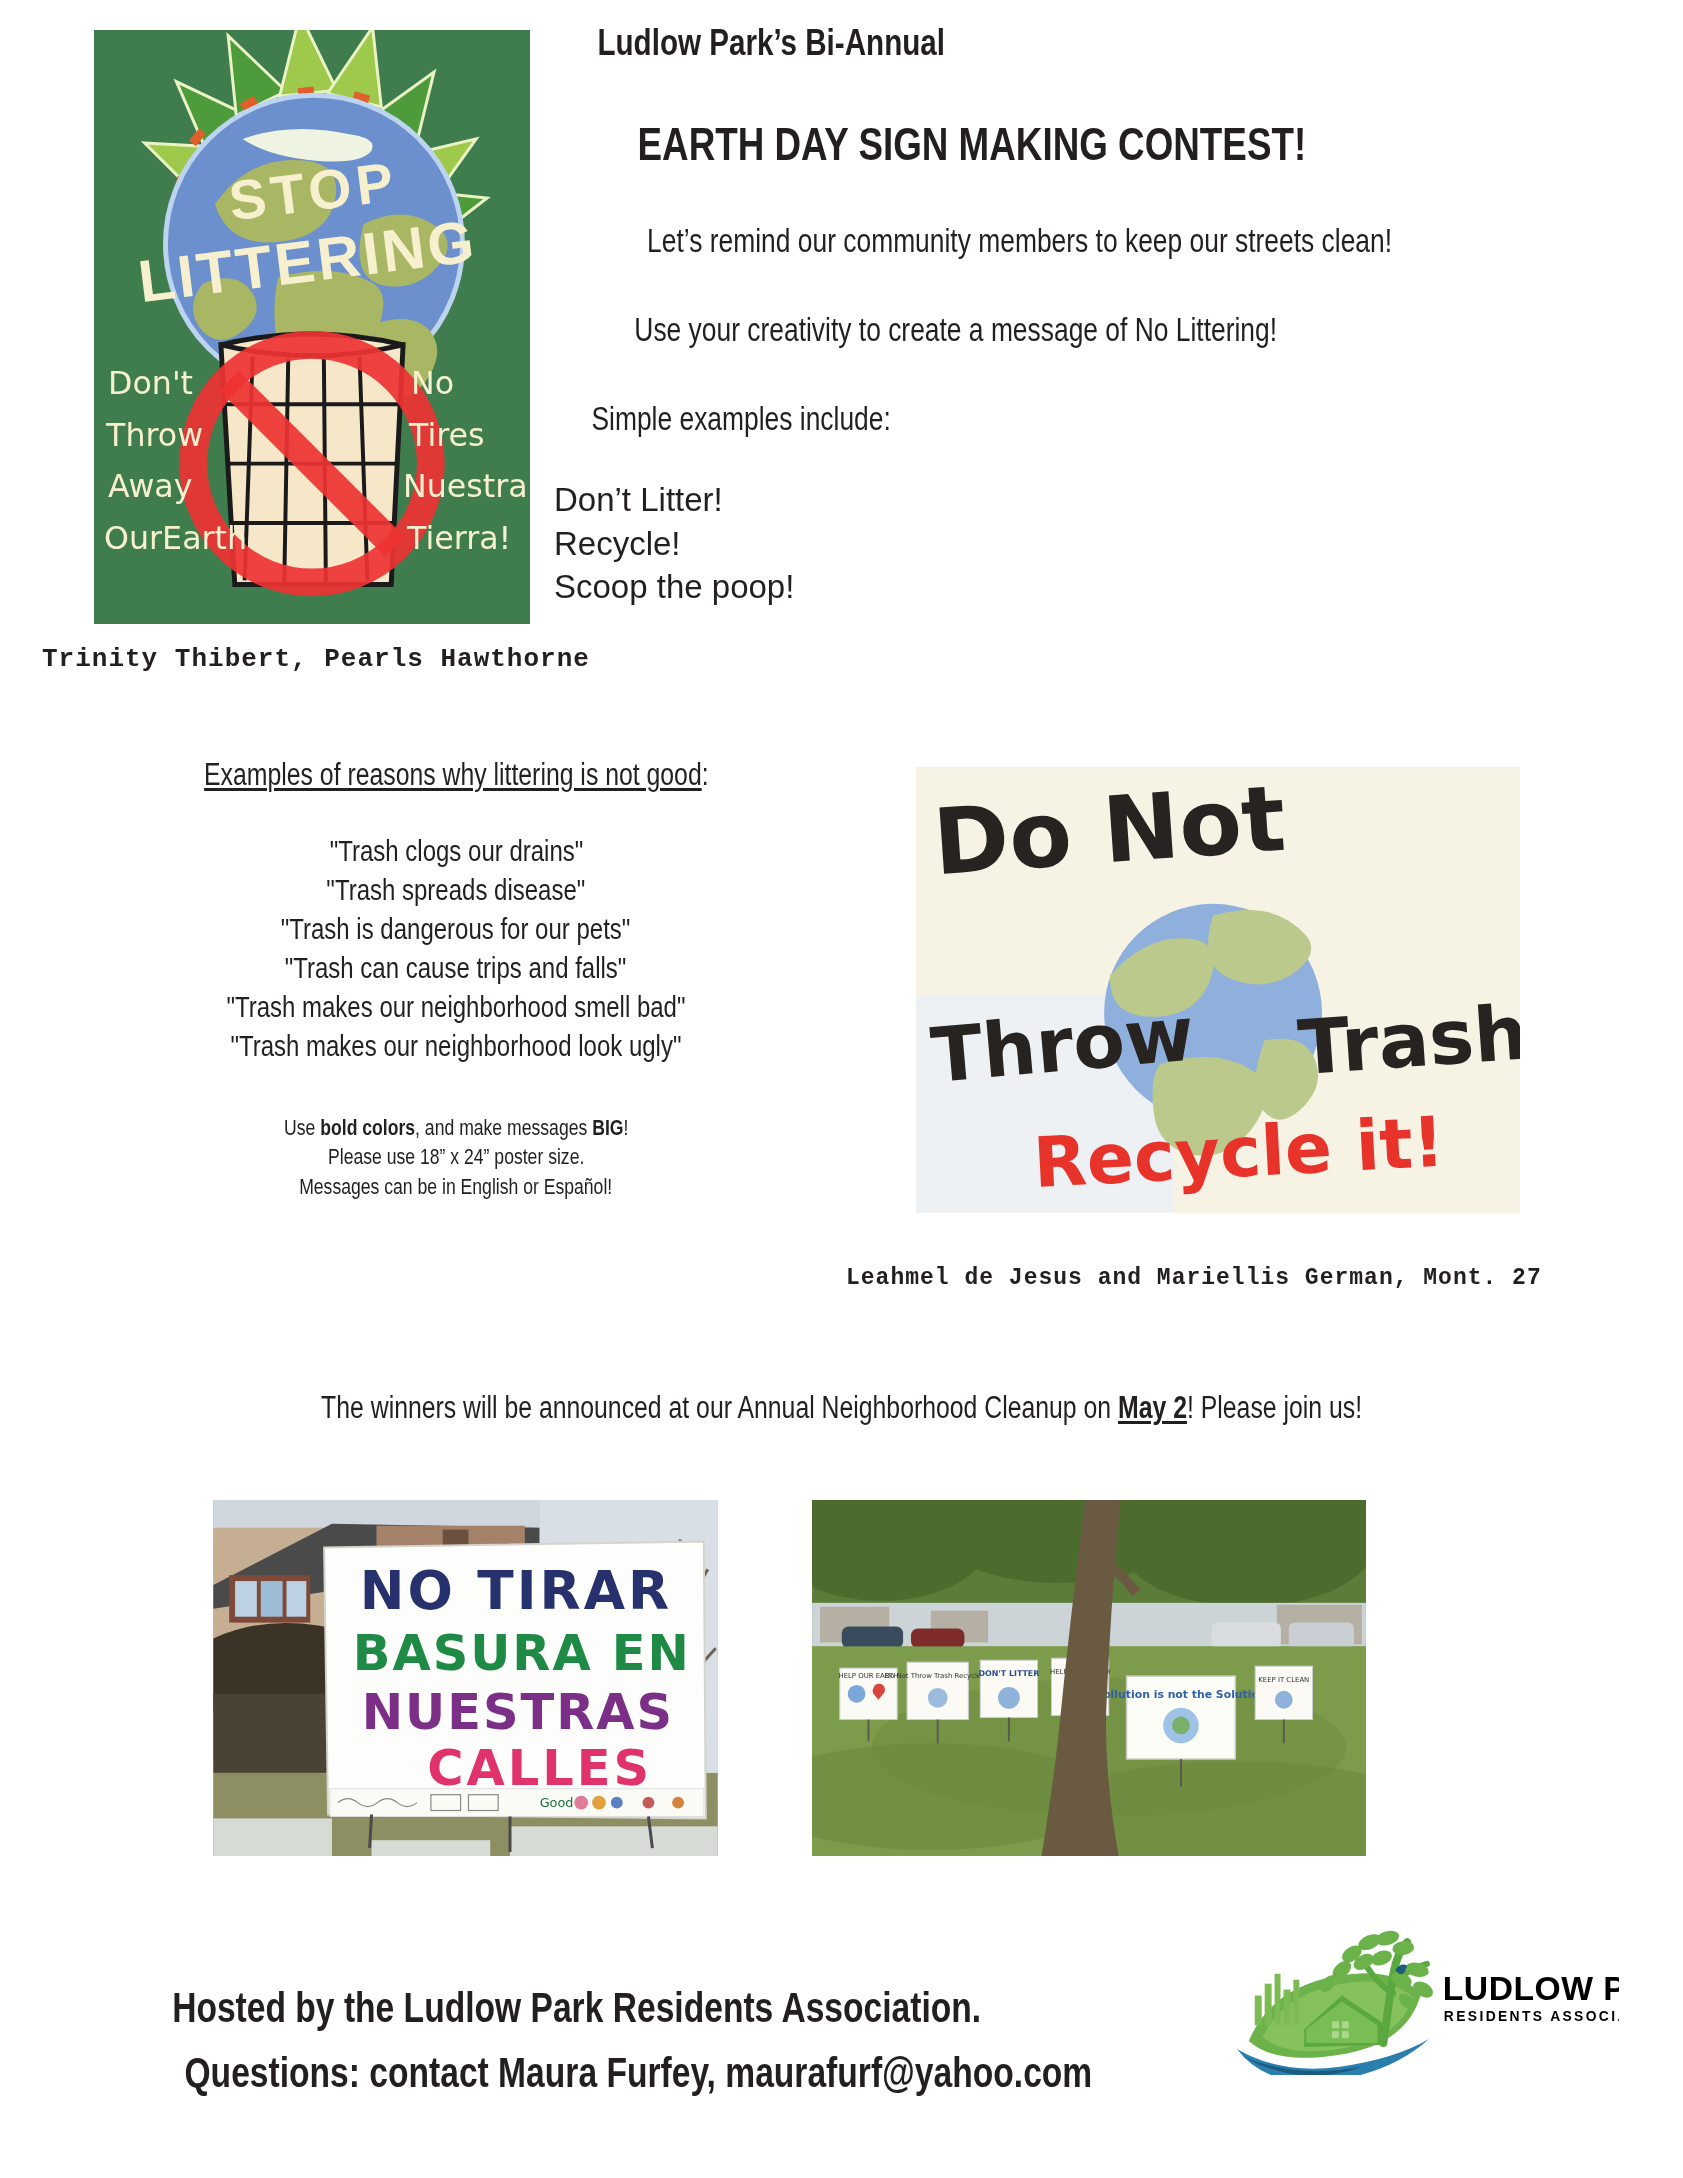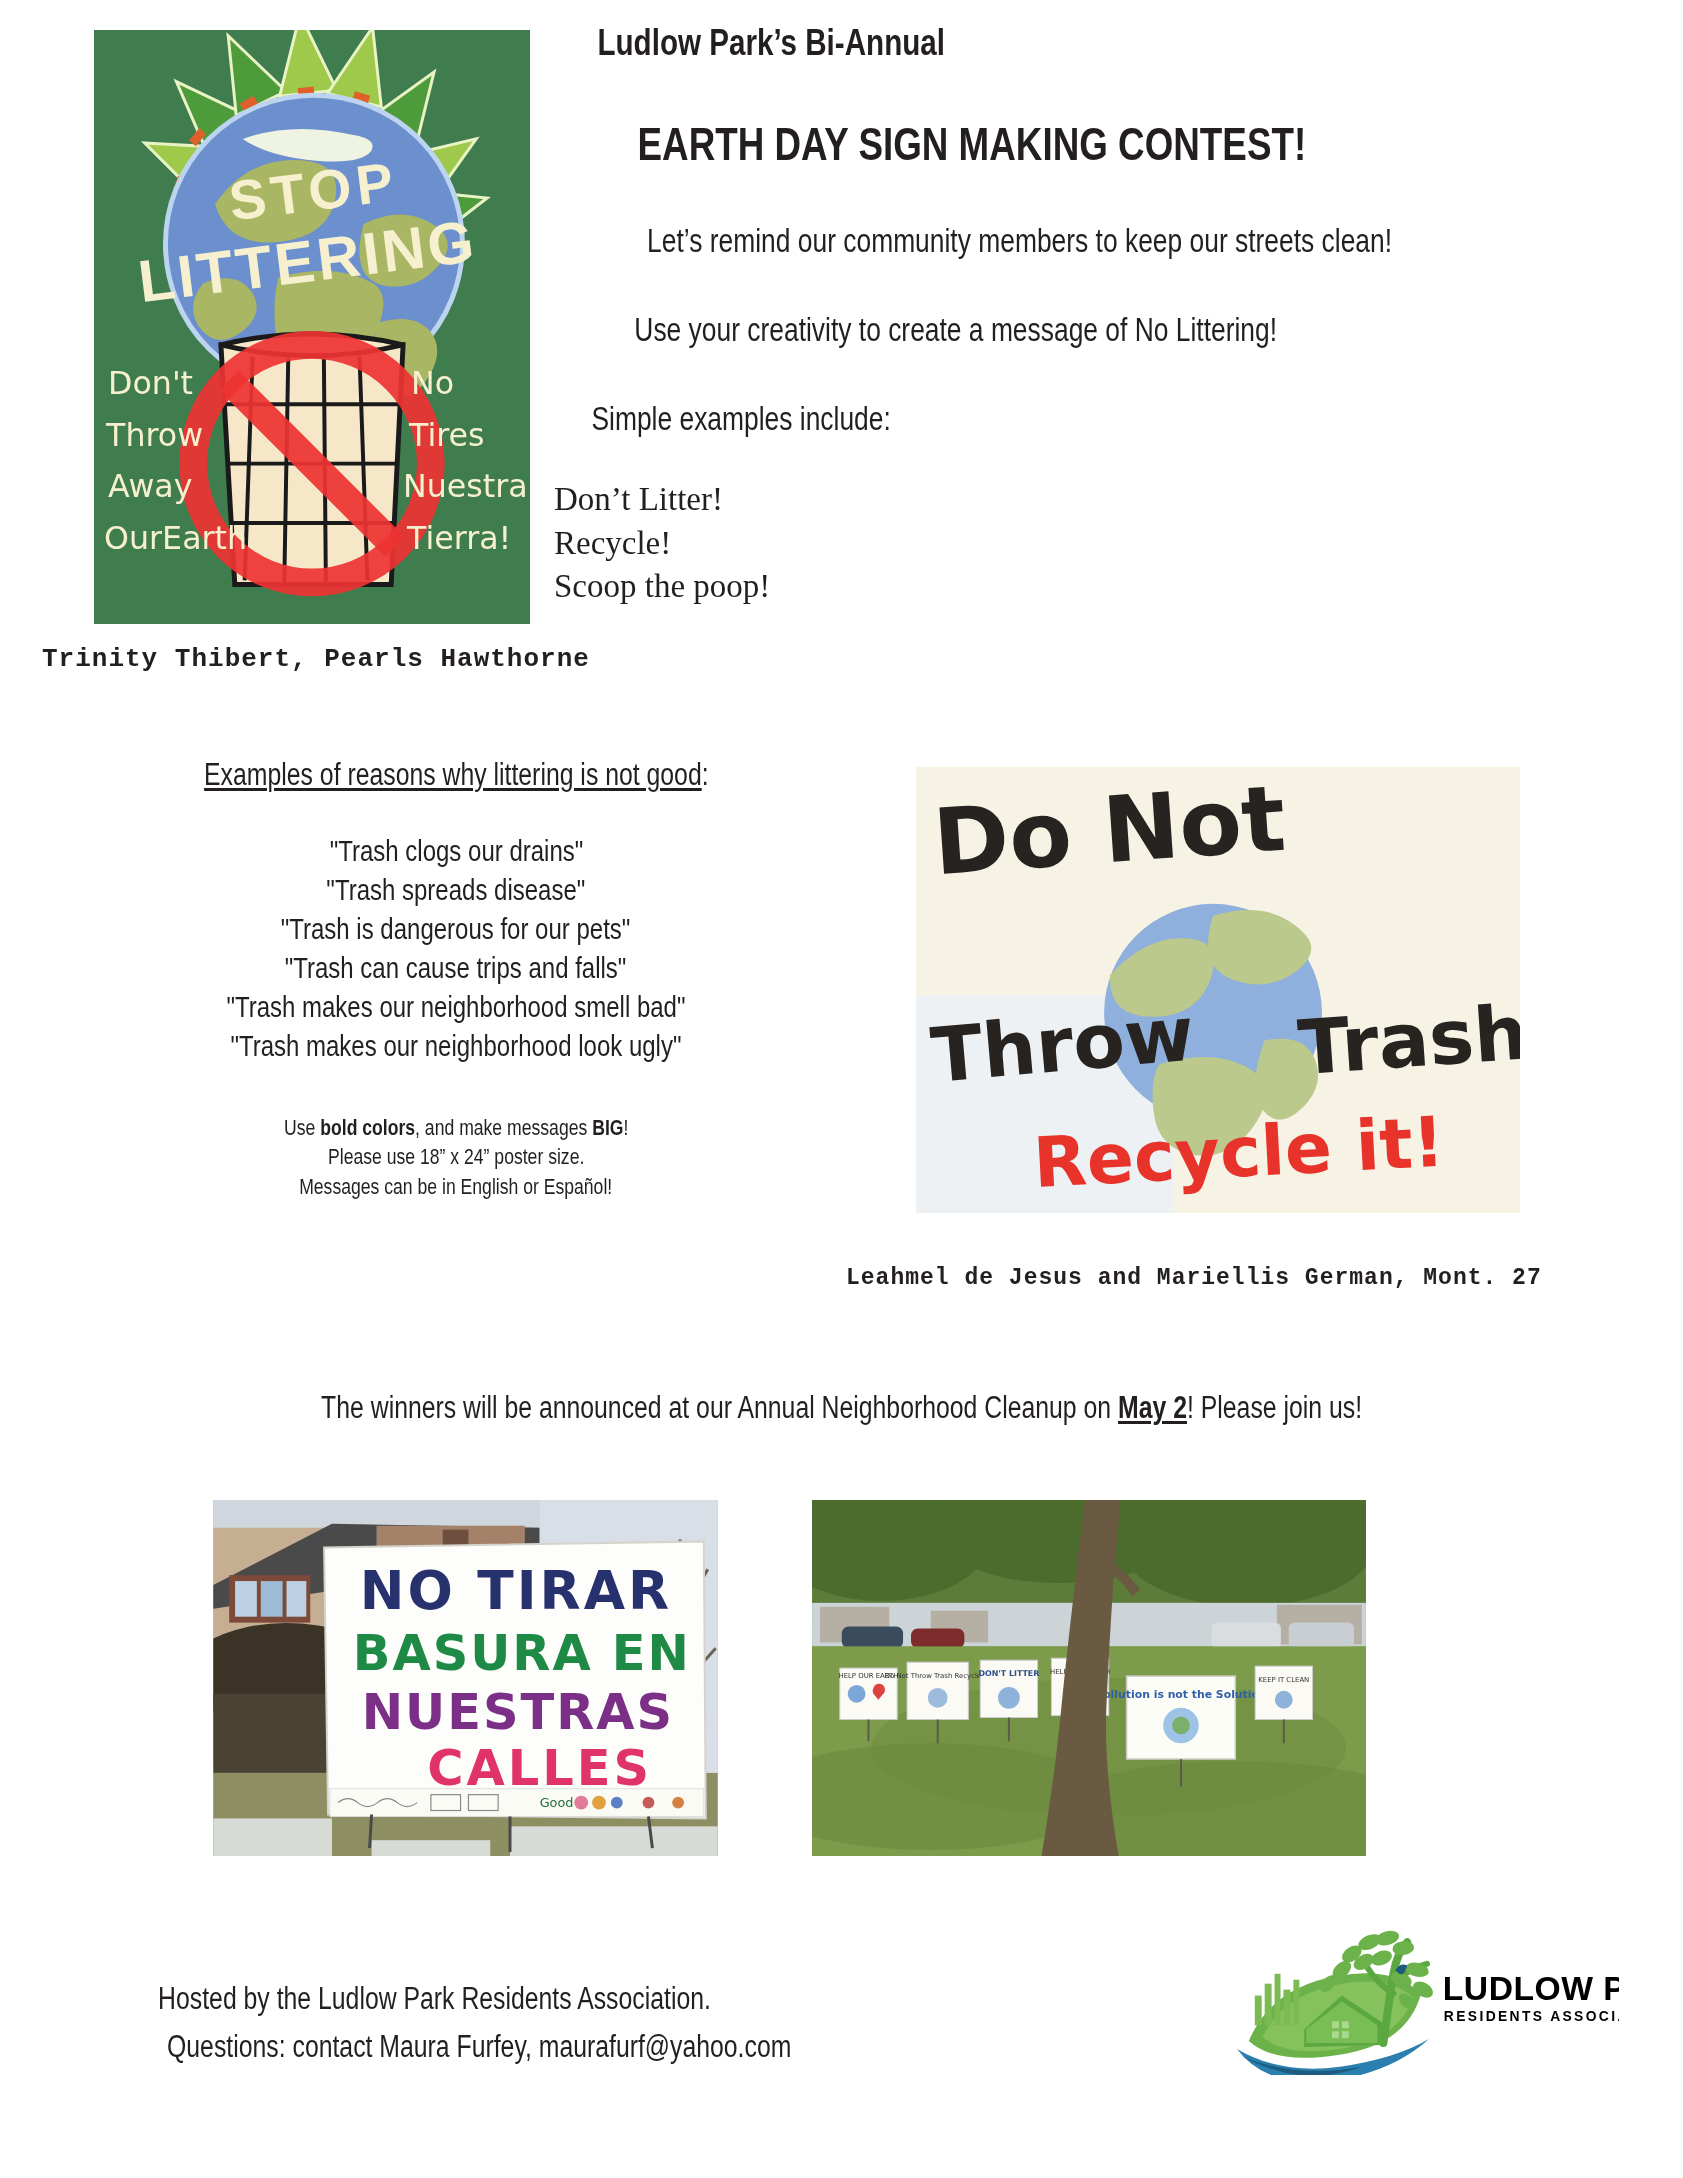--- a/index.html
+++ b/index.html
@@ -1,21 +1,21 @@
 <!DOCTYPE html>
 <html><head>
 <meta charset="utf-8">
 <style>
   html,body{margin:0;padding:0;background:#fff;}
   body{width:1683px;height:2178px;position:relative;overflow:hidden;
        font-family:"Liberation Sans",sans-serif;color:#231f20;}
 
   .page{position:absolute;inset:0;}
   .narrow{display:inline-block;transform:scaleX(.80);transform-origin:center;}
-  .geo{font-family:Liberation Serif, serif;font-weight:300;}
+  .geo{font-family:Liberation Sans, sans-serif;font-weight:300;}
   .mono{font-family:"Liberation Mono","DejaVu Sans Mono",monospace;font-weight:700;letter-spacing:1px;}
   .u{text-decoration:underline;text-underline-offset:3px;}
   .b{font-weight:700;}
 
   
   #right-col{position:absolute;left:554px;top:22px;width:1079px;text-align:left;}
   #kicker{font-size:37px;font-weight:700;letter-spacing:0px;}
   #title{font-size:46px;font-weight:700;margin-top:53px;}
   .lead{font-size:33px;font-weight:400;margin-top:51px;}
   #simple{font-size:33px;margin-top:51px;}
@@ -40,21 +40,21 @@
 
   
   #announce{position:absolute;left:149px;top:1386px;width:1386px;text-align:center;
             font-size:31px;line-height:1.45;}
 
   
   #photo1{position:absolute;left:213px;top:1500px;width:505px;height:356px;overflow:hidden;background:#86efac;}
   #photo2{position:absolute;left:812px;top:1500px;width:554px;height:356px;overflow:hidden;background:#c2410c;}
 
   
-  #footer{position:absolute;left:89px;top:1975px;font-size:31px;font-weight:400;line-height:1.55;}
+  #footer{position:absolute;left:71px;top:1975px;font-size:42px;font-weight:700;line-height:1.55;}
   #logo{position:absolute;left:1233px;top:1926px;width:386px;height:149px;}
   .logo-name{font-family:"Liberation Sans",sans-serif;font-weight:700;
              color:#1b5b7e;font-size:34px;letter-spacing:.5px;}
   .logo-sub{font-family:"Liberation Sans",sans-serif;font-weight:700;
             color:#4a93b8;font-size:14px;letter-spacing:2.4px;}
 </style>
 </head>
 <body>
 
 <div class="page">

